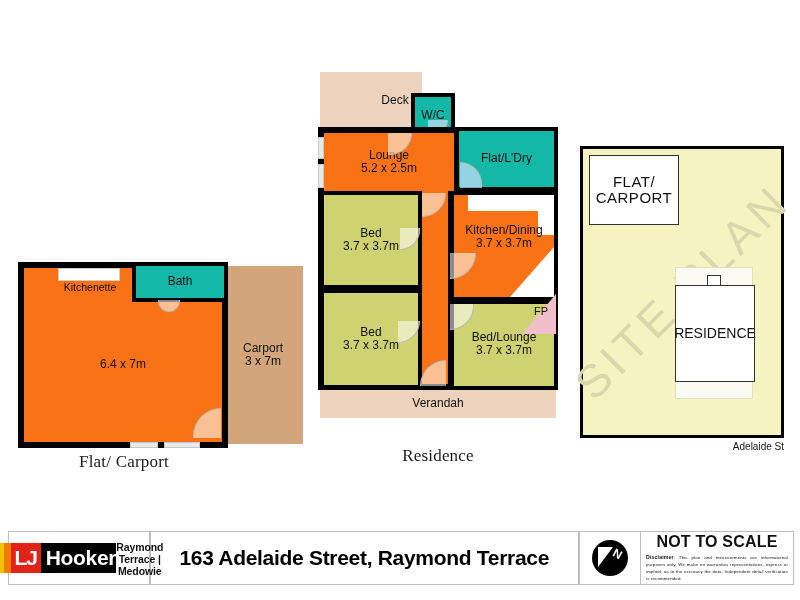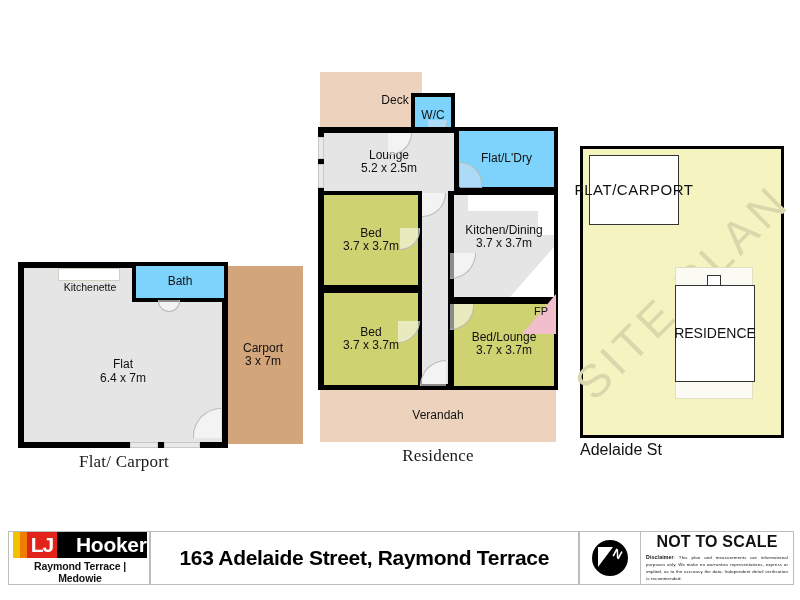--- a/index.html
+++ b/index.html
@@ -25,40 +25,40 @@
   .room .rdim  { font-size: 12px; }
   .wall { position: absolute; background: #000; }
   .door-arc {
     position: absolute;
     border: 1.6px solid #b9bbb4;
     background: rgba(255,255,255,0.55);
   }
   .win { position: absolute; background: #e9e9e9; border: 1px solid #c8c8c8; }
 
   
-  .fill-cream   { background: #e5e5e5; }
+  .fill-cream   { background: #f97316; }
   .fill-olive   { background: #cfd271; }
-  .fill-blue    { background: #7dd3fc; text-align: right; }
+  .fill-blue    { background: #14b8a6; text-align: right; }
   .fill-tan     { background: #edd3bd; }
   .fill-brown   { background: #d3a57b; }
   .fill-white   { background: #ffffff; }
   .fill-siteyel { background: #f5f3c0; }
 
   
   .caption {
     position: absolute;
     text-align: center;
     font-size: 17px;
     color: #1a1a1a;
     letter-spacing: 0.2px;
     font-family: Liberation Serif, serif;
   }
   .site-caption {
-    position: absolute; text-align: left;
-    font-size: 16px; color: #111;
+    position: absolute; text-align: right;
+    font-size: 10px; color: #111;
   }
 
   
   #site-plan {
     position: absolute;
     border: 3px solid #000;
   }
   .site-box {
     position: absolute;
     background: #fff;
@@ -86,35 +86,35 @@
   #footer {
     position: absolute;
     left: 8px; top: 531px; width: 786px; height: 54px;
     border: 1.5px solid #bdbdbd;
     display: flex; align-items: stretch;
     background: #fff;
   }
   .fcell { position: relative; display: flex; align-items: center; }
   .fdiv { width: 1.5px; background: #bdbdbd; }
 
-  #logo-cell { width: 140px; flex-direction: column; justify-content: center; padding-left: 2px; }
+  #logo-cell { width: 140px; flex-direction: row; justify-content: center; padding-left: 2px; }
   #lj-logo { display: flex; height: 30px; width: 134px; }
   .stripe { width: 7px; height: 100%; }
   .s-yellow { background: #f2c200; }
   .s-orange { background: #ef7d00; }
   #lj-mark {
     width: 30px; height: 100%; background: #e2231a;
     color: #fff; font-size: 21px; font-weight: bold;
     display: flex; align-items: center; justify-content: center;
     letter-spacing: -1px;
   }
   #lj-word {
     flex: 1; background: #000; color: #fff;
     font-size: 21px; font-weight: bold;
-    display: flex; align-items: center; padding-left: 19px;
+    display: flex; align-items: center; padding-left: 5px;
     letter-spacing: -0.3px;
   }
   #lj-sub {
     width: 134px; text-align: center;
     font-size: 10.5px; font-weight: bold; color: #111;
     margin-top: 2px; letter-spacing: -0.1px;
   }
 
   #addr-cell { flex: 1; justify-content: center; }
   #addr-cell .addr {
@@ -153,21 +153,20 @@
 
     <div class="room fill-brown" style="left:205px;top:4px;width:80px;height:178px;">
       <div class="rname">Carport</div>
       <div class="rdim">3 x 7m</div>
     </div>
 
     <div class="wall" style="left:0;top:0;width:210px;height:186px;"></div>
 
     <div class="room fill-cream" style="left:6px;top:6px;width:198px;height:174px;">
       <div style="position:absolute;left:0;top:52%;width:100%;">
-        <div class="rname">Flat</div>
         <div class="rdim">6.4 x 7m</div>
       </div>
     </div>
 
     <div style="position:absolute;left:40px;top:6px;width:62px;height:13px;background:#fff;border:1px solid #d0d0c0;"></div>
     <div class="room" style="left:34px;top:18px;width:76px;height:16px;">
       <div class="rname" style="font-size:10.5px">Kitchenette</div>
     </div>
 
     <div class="wall" style="left:114px;top:0;width:96px;height:40px;"></div>
@@ -256,35 +255,35 @@
     <div class="door-arc" style="left:140px;top:232px;width:24px;height:26px;border-left:none;border-top:none;border-radius:0 0 24px 0;"></div>
 
     <div style="position:absolute;left:212px;top:222px;width:34px;height:40px;background:#f0bfcb;
                 clip-path:polygon(100% 0,100% 100%,0 100%);"></div>
     <div class="room" style="left:216px;top:232px;width:30px;height:14px;">
       <div class="rname" style="font-size:11px">FP</div>
     </div>
 
     <div class="door-arc" style="left:110px;top:288px;width:26px;height:26px;border-right:none;border-bottom:none;border-radius:26px 0 0 0;"></div>
 
-    <div class="room fill-tan" style="left:10px;top:318px;width:236px;height:52px;">
+    <div class="room fill-tan" style="left:10px;top:318px;width:236px;height:28px;">
       <div class="rname">Verandah</div>
     </div>
 
     <div class="caption" style="left:0;top:374px;width:256px;">Residence</div>
   </div>
 
   <div id="site-plan" style="left:580px;top:146px;width:204px;height:292px;">
     <div class="fill-siteyel" style="position:absolute;left:0;top:0;width:100%;height:100%;"></div>
 
     <div id="site-watermark">
       <span>SITE PLAN</span>
     </div>
 
-    <div class="site-box" style="left:6px;top:6px;width:90px;height:70px;">
+    <div class="site-box" style="left:6px;top:6px;width:90px;height:70px;flex-direction:column;">
       <div>FLAT/</div>
       <div>CARPORT</div>
     </div>
 
     <div style="position:absolute;left:92px;top:118px;width:78px;height:132px;background:#fbfbf4;border:1px solid #e2e0c2;"></div>
 
     <div style="position:absolute;left:124px;top:126px;width:14px;height:12px;background:#fff;border:1.5px solid #333;border-bottom:none;"></div>
 
     <div class="site-box" style="left:92px;top:136px;width:80px;height:97px;font-size:14px;letter-spacing:0;">
         <span>RESIDENCE</span>

